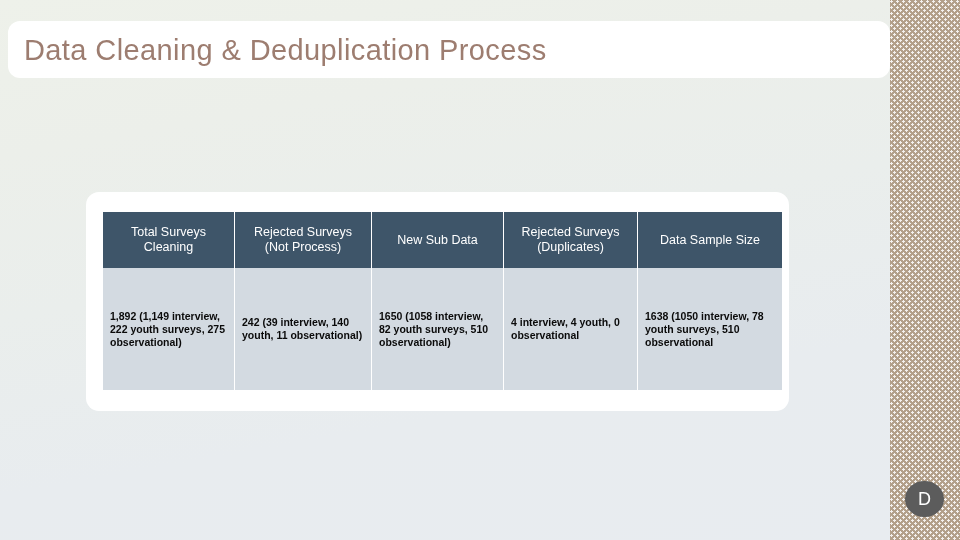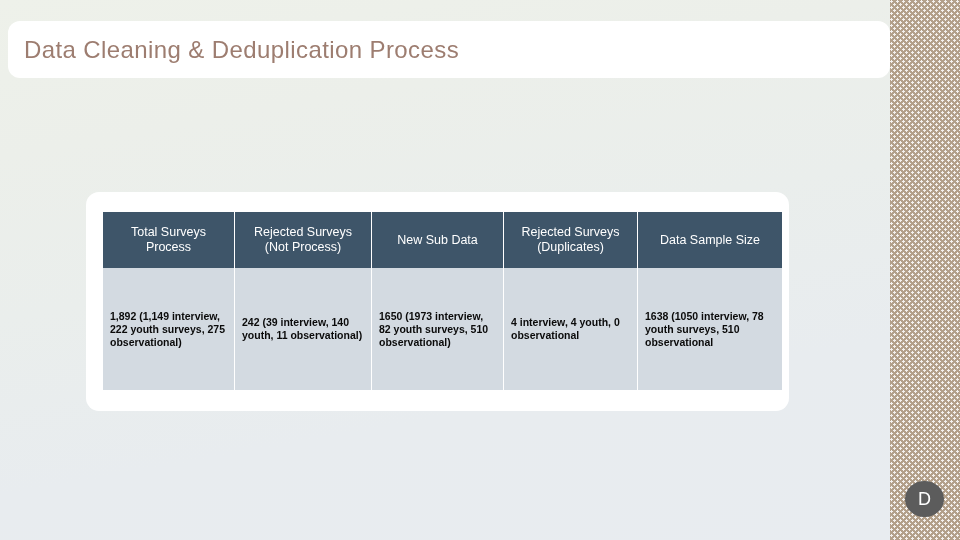--- a/index.html
+++ b/index.html
@@ -52,21 +52,21 @@
     height: 57px;
     background: #ffffff;
     border-radius: 12px;
     box-shadow: 0 0 0 rgba(0,0,0,0);
   }
   #title-text {
     position: absolute;
     left: 16px;
     top: 50%;
     transform: translateY(-50%);
-    font-size: 24px;
+    font-size: 29px;
     font-weight: 400;
     color: #9d7d70;
     letter-spacing: 0.4px;
     white-space: nowrap;
   }
 
   
   #table-card {
     position: absolute;
     left: 86px;
@@ -156,21 +156,21 @@
     <div id="title-text">Data Cleaning &amp; Deduplication Process</div>
   </div>
 
   <div id="table-card">
     <div id="table-wrap">
       <table class="survey-table">
         <thead>
           <tr>
             <th style="width:132px">
               <span>Total Surveys</span><br>
-              <span>Process</span>
+              <span>Cleaning</span>
             </th>
             <th style="width:137px">
               <span>Rejected Surveys</span><br>
               <span>(Not Process)</span>
             </th>
             <th style="width:132px">
               <span>New Sub Data</span>
             </th>
             <th style="width:134px">
               <span>Rejected Surveys</span><br>
@@ -178,21 +178,21 @@
             </th>
             <th style="width:144px">
               <span>Data Sample Size</span>
             </th>
           </tr>
         </thead>
         <tbody>
           <tr>
             <td>1,892 (1,149 interview, 222 youth surveys, 275 observational)</td>
             <td>242 (39 interview, 140 youth, 11 observational)</td>
-            <td>1650 (1973 interview, 82 youth surveys, 510 observational)</td>
+            <td>1650 (1058 interview, 82 youth surveys, 510 observational)</td>
             <td>4 interview, 4 youth, 0 observational</td>
             <td>1638 (1050 interview, 78 youth surveys, 510 observational</td>
           </tr>
         </tbody>
       </table>
     </div>
   </div>
 
   <div id="badge">D</div>
 

